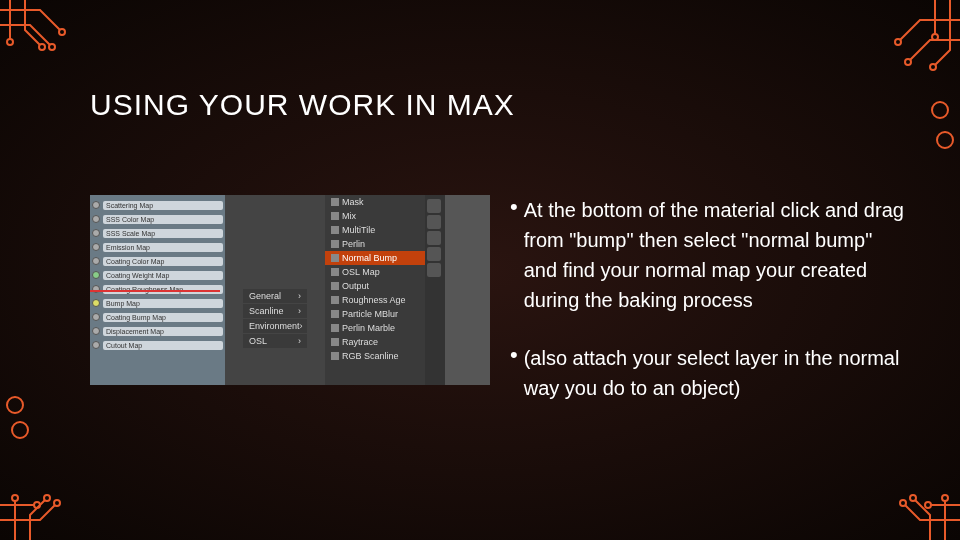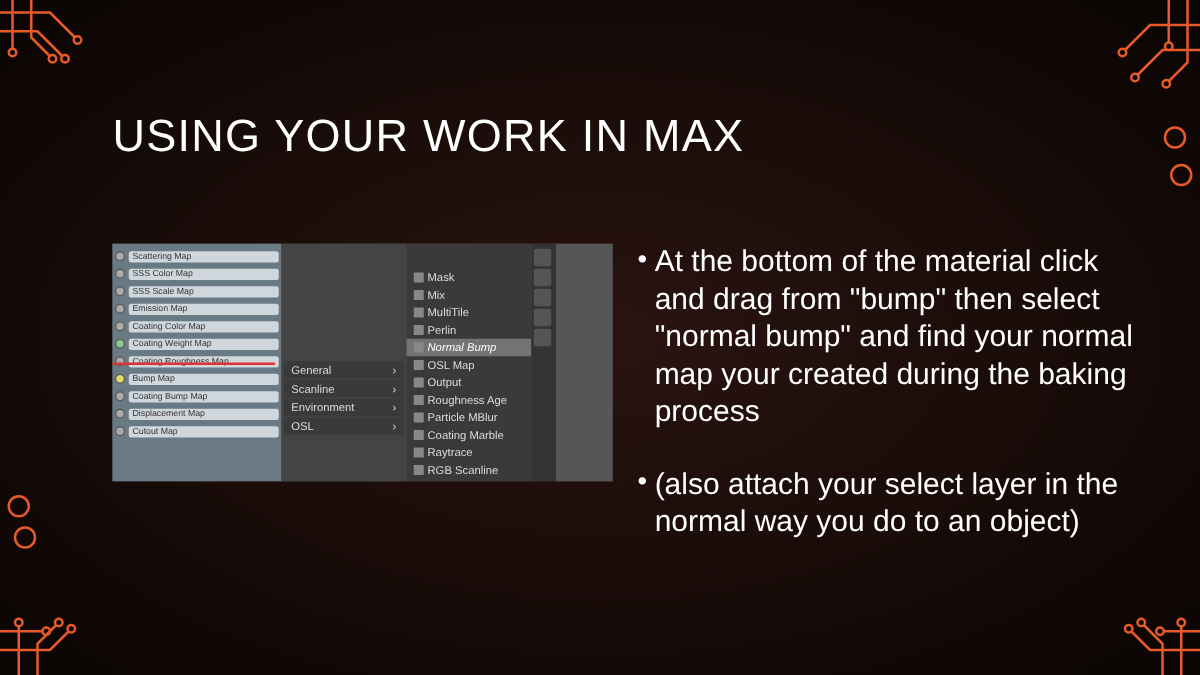--- a/index.html
+++ b/index.html
@@ -16,21 +16,21 @@
 .circuit-tl { top: 0; left: 0; }
 .circuit-tr { top: 0; right: 0; }
 .circuit-bl { bottom: 0; left: 0; }
 .circuit-br { bottom: 0; right: 0; }
 
 .title {
   position: absolute;
   top: 88px;
   left: 90px;
   color: #fff;
-  font-size: 36px;
+  font-size: 30px;
   font-weight: normal;
   letter-spacing: 1px;
 }
 
 .screenshot-area {
   position: absolute;
   top: 195px;
   left: 90px;
   width: 400px;
   height: 190px;
@@ -63,50 +63,49 @@
   background: #cfd6dc;
   padding: 1px 3px;
   border-radius: 2px;
   flex: 1;
   white-space: nowrap;
   overflow: hidden;
 }
 .panel-mid {
   width: 100px;
   background: #444;
-  padding: 4px 2px;
+  padding: 4px 18px;
   position: relative;
 }
 .submenu-item {
   font-size: 9px;
   color: #ddd;
   padding: 2px 6px;
   display: flex;
   justify-content: space-between;
   align-items: center;
   background: #3a3a3a;
   margin-bottom: 1px;
 }
 .panel-right {
   width: 100px;
   background: #3a3a3a;
-  padding: 20px 0;
+  padding: 0 0;
 }
 .menu-item {
   font-size: 9px;
   color: #ddd;
   padding: 2px 6px;
   display: flex;
   align-items: center;
   gap: 3px;
 }
 .menu-item.highlight {
-  background: #737373;
+  background: #c2410c;
   color: #fff;
-  font-style: italic;
 }
 .mini-icon {
   width: 8px; height: 8px;
   background: #888;
   display: inline-block;
 }
 .red-line {
   position: absolute;
   top: 95px;
   left: 0;
@@ -140,21 +139,21 @@
 .bullet-item {
   display: flex;
   margin-bottom: 28px;
 }
 .bullet {
   font-size: 22px;
   line-height: 24px;
   margin-right: 6px;
 }
 .bullet-text {
-  font-size: 24px;
+  font-size: 20px;
   line-height: 30px;
 }
 </style>
 </head>
 <body>
 
 <div class="circuit circuit-tl">
 <svg width="120" height="120">
       <g stroke="#e85a2a" stroke-width="2" fill="none">
 <path d="M0 10 L40 10 L60 30"></path>
@@ -316,21 +315,21 @@
     <div class="menu-item">
         <span class="mini-icon"></span>
         <span>Roughness Age</span>
       </div>
     <div class="menu-item">
         <span class="mini-icon"></span>
         <span>Particle MBlur</span>
       </div>
     <div class="menu-item">
         <span class="mini-icon"></span>
-        <span>Coating Marble</span>
+        <span>Perlin Marble</span>
       </div>
     <div class="menu-item">
         <span class="mini-icon"></span>
         <span>Raytrace</span>
       </div>
     <div class="menu-item">
         <span class="mini-icon"></span>
         <span>RGB Scanline</span>
       </div>
   </div>

